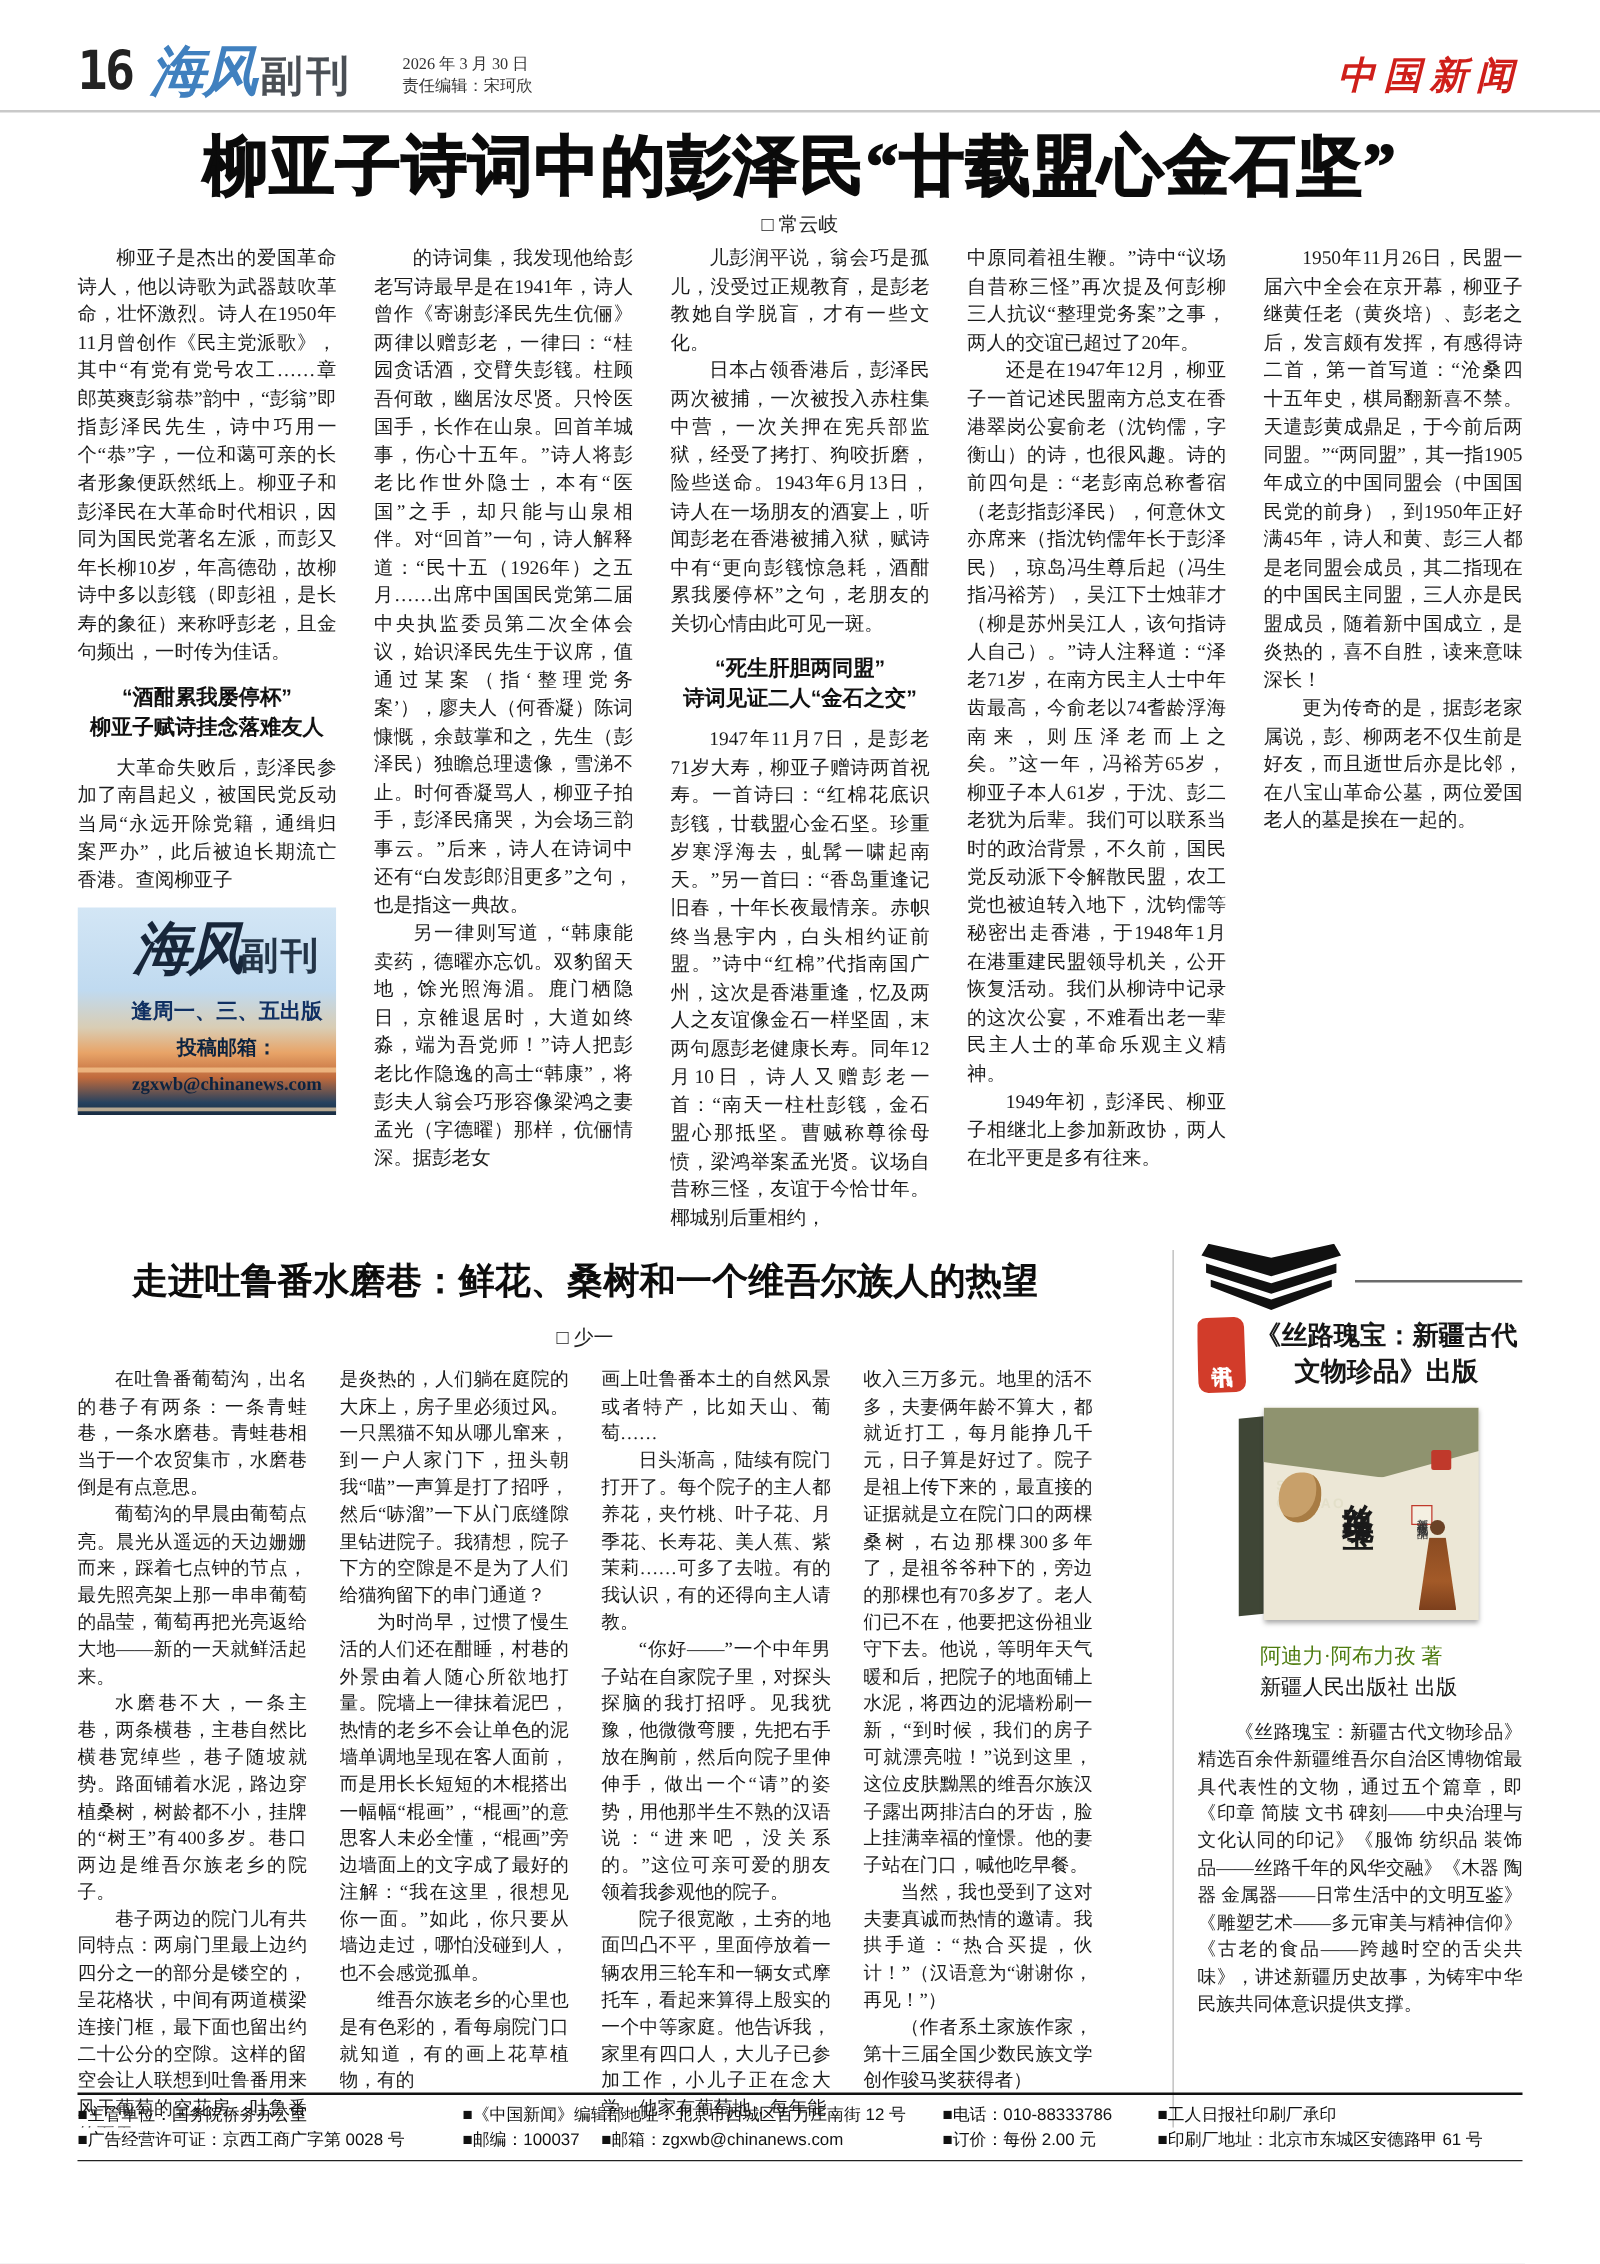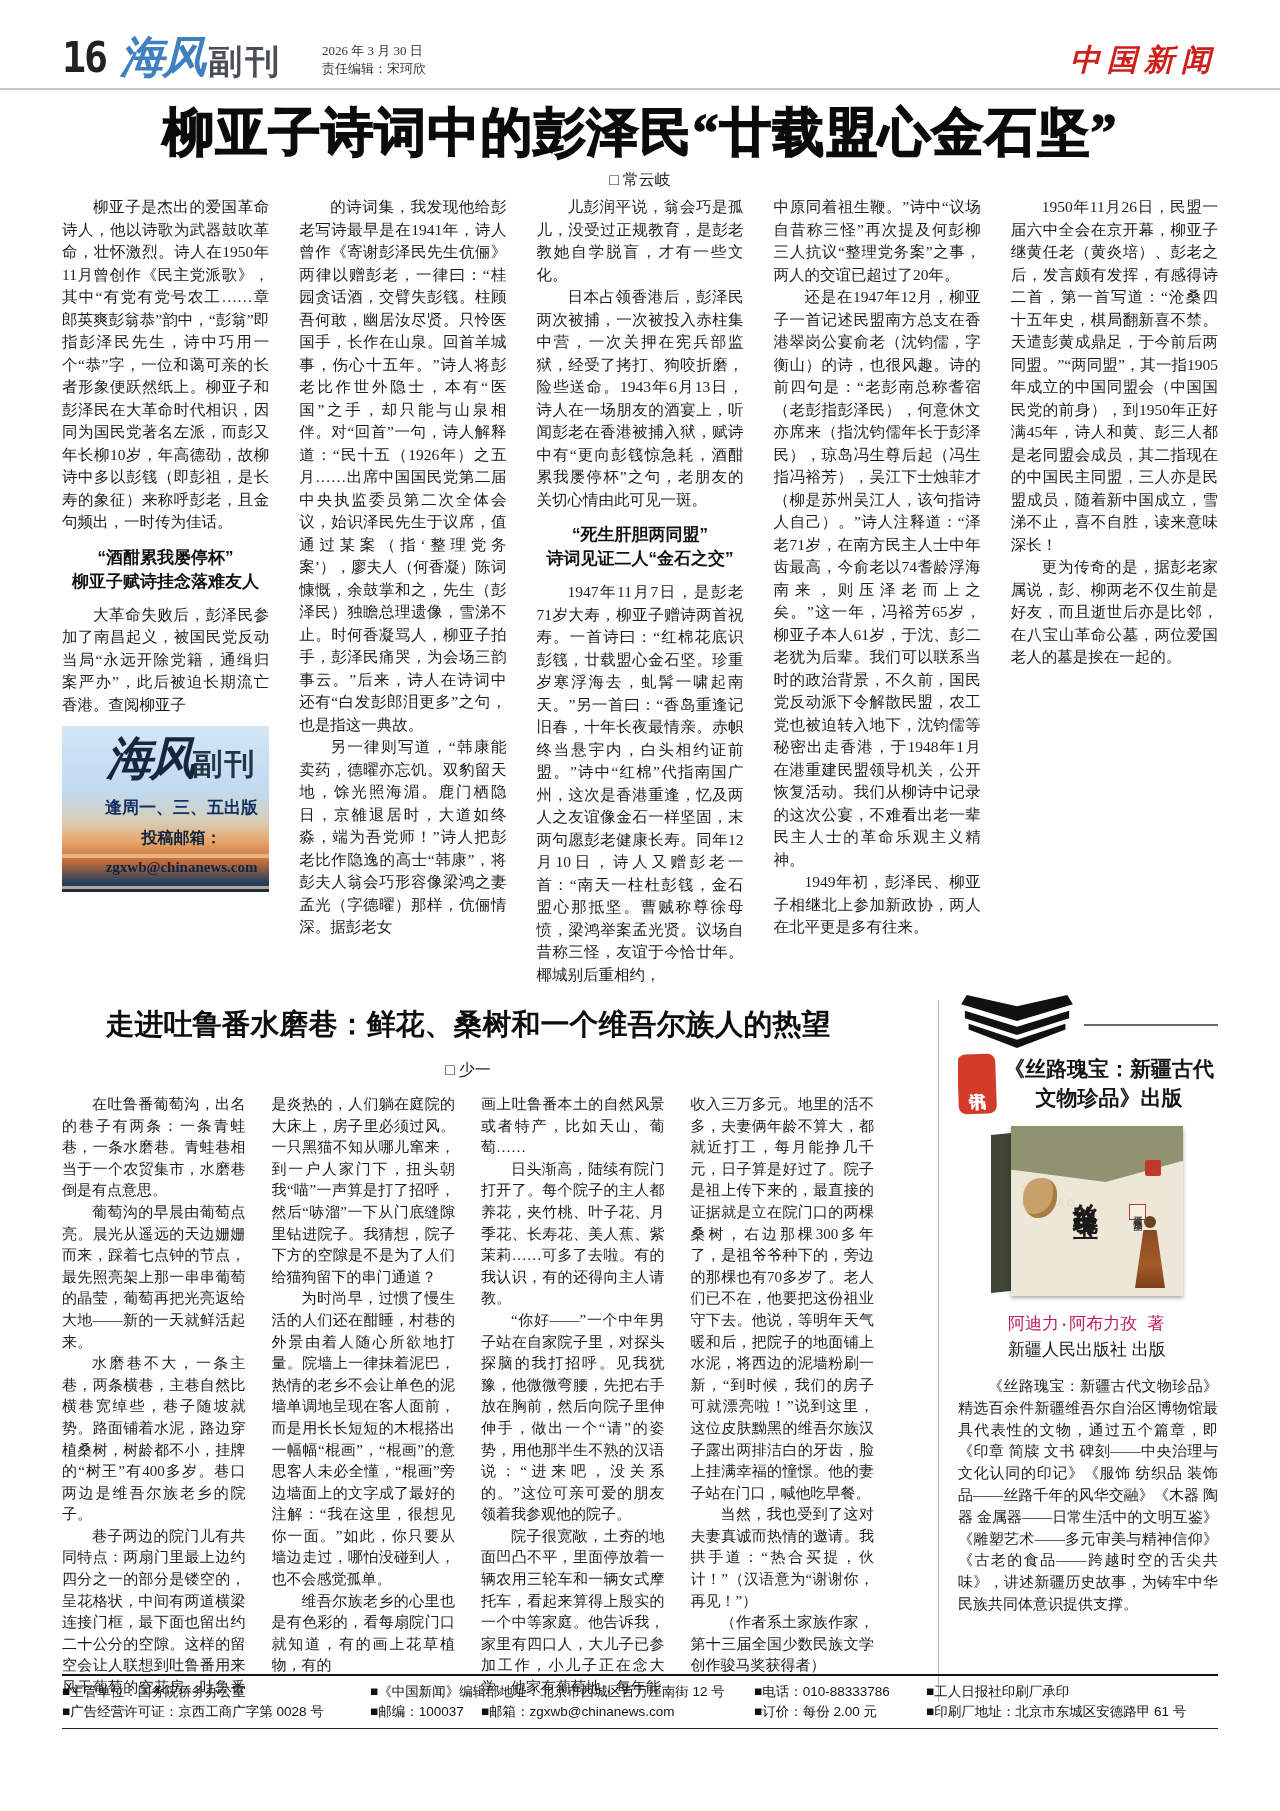--- a/index.html
+++ b/index.html
@@ -60,21 +60,21 @@
   .bc-face { position:absolute; left:26px; top:2px; width:172px; height:170px; background:#ece7d6; box-shadow:0 2px 4px rgba(0,0,0,.35); overflow:hidden; }
   .bc-top { position:absolute; left:0; top:0; width:100%; height:56px; background:#8f936f; clip-path:polygon(0 0,100% 0,100% 62%,55% 100%,0 78%); }
   .bc-en { position:absolute; left:10px; top:8px; font-family:"Liberation Sans",sans-serif; font-weight:bold; font-size:11px; letter-spacing:2px; color:#e3dfc9; line-height:14px;margin-top:48px; }
   .bc-seal2 { position:absolute; right:22px; top:34px; width:16px; height:16px; background:#c0392b; border-radius:2px; }
   .bc-shard { position:absolute; left:12px; top:52px; width:34px; height:40px; background:#c8a06a; border-radius:50% 40% 55% 45%; box-shadow:inset -4px -4px 0 #a87c44; }
   .bc-title-v { position:absolute; left:58px; top:56px; writing-mode:vertical-rl; font-weight:900; font-size:25px; color:#1a1a1a; letter-spacing:4px; direction:rtl; }
   .bc-strip { position:absolute; left:118px; top:78px; writing-mode:vertical-rl; font-size:9px; color:#333; border:1px solid #c0392b; padding:3px 1px; background:#f4f0e2; letter-spacing:1px; }
   .bc-figure { position:absolute; right:16px; bottom:6px; width:34px; height:74px; }
   .fig-head { width:12px; height:12px; border-radius:50%; background:#6b4226; margin:0 auto; }
   .fig-body { width:30px; height:58px; margin:2px auto 0 auto; background:linear-gradient(180deg,#8a4b22 0%,#a35a28 60%,#7c3f1c 100%); clip-path:polygon(28% 0,72% 0,100% 100%,0 100%); }
-  .book-author { margin-top:12px; padding-left:50px; font-family:Liberation Mono, monospace; font-size:17px; color:#be185d; line-height:25px; }
+  .book-author { margin-top:12px; padding-left:50px; font-family:Liberation Serif, serif; font-size:17px; color:#4d7c0f; line-height:25px; }
   .book-pub { padding-left:50px; font-family:"Liberation Sans",sans-serif; font-size:17px; color:#161616; line-height:25px; }
   .book-intro { margin-top:14px; font-size:15px; line-height:21.8px; text-align:justify; text-indent:2em; color:#1c1c1c; }
 
   
   .ftr-rule-top { position:absolute; left:62px; top:1674px; width:1156px; height:2px; background:#111; }
   .ftr { position:absolute; left:62px; top:1682px; width:1156px; display:grid; grid-template-columns:308px 384px 172px 1fr; font-family:"Liberation Sans",sans-serif; font-size:13.5px; color:#111; line-height:20px; }
   .ftr-rule-bot { position:absolute; left:62px; top:1728px; width:1156px; height:1px; background:#222; }
 </style>
 </head>
 <body>
@@ -135,21 +135,21 @@
       <p>1947年11月7日，是彭老71岁大寿，柳亚子赠诗两首祝寿。一首诗曰：“红棉花底识彭篯，廿载盟心金石坚。珍重岁寒浮海去，虬髯一啸起南天。”另一首曰：“香岛重逢记旧春，十年长夜最情亲。赤帜终当悬宇内，白头相约证前盟。”诗中“红棉”代指南国广州，这次是香港重逢，忆及两人之友谊像金石一样坚固，末两句愿彭老健康长寿。同年12月10日，诗人又赠彭老一首：“南天一柱杜彭篯，金石盟心那抵坚。曹贼称尊徐母愤，梁鸿举案孟光贤。议场自昔称三怪，友谊于今恰廿年。椰城别后重相约，</p>
     </div>
 
     <div class="col">
       <p style="text-indent:0;">中原同着祖生鞭。”诗中“议场自昔称三怪”再次提及何彭柳三人抗议“整理党务案”之事，两人的交谊已超过了20年。</p>
       <p>还是在1947年12月，柳亚子一首记述民盟南方总支在香港翠岗公宴俞老（沈钧儒，字衡山）的诗，也很风趣。诗的前四句是：“老彭南总称耆宿（老彭指彭泽民），何意休文亦席来（指沈钧儒年长于彭泽民），琼岛冯生尊后起（冯生指冯裕芳），吴江下士烛菲才（柳是苏州吴江人，该句指诗人自己）。”诗人注释道：“泽老71岁，在南方民主人士中年齿最高，今俞老以74耆龄浮海南来，则压泽老而上之矣。”这一年，冯裕芳65岁，柳亚子本人61岁，于沈、彭二老犹为后辈。我们可以联系当时的政治背景，不久前，国民党反动派下令解散民盟，农工党也被迫转入地下，沈钧儒等秘密出走香港，于1948年1月在港重建民盟领导机关，公开恢复活动。我们从柳诗中记录的这次公宴，不难看出老一辈民主人士的革命乐观主义精神。</p>
       <p>1949年初，彭泽民、柳亚子相继北上参加新政协，两人在北平更是多有往来。</p>
     </div>
 
     <div class="col">
-      <p>1950年11月26日，民盟一届六中全会在京开幕，柳亚子继黄任老（黄炎培）、彭老之后，发言颇有发挥，有感得诗二首，第一首写道：“沧桑四十五年史，棋局翻新喜不禁。天遣彭黄成鼎足，于今前后两同盟。”“两同盟”，其一指1905年成立的中国同盟会（中国国民党的前身），到1950年正好满45年，诗人和黄、彭三人都是老同盟会成员，其二指现在的中国民主同盟，三人亦是民盟成员，随着新中国成立，雪涕不止，喜不自胜，读来意味深长！</p>
+      <p>1950年11月26日，民盟一届六中全会在京开幕，柳亚子继黄任老（黄炎培）、彭老之后，发言颇有发挥，有感得诗二首，第一首写道：“沧桑四十五年史，棋局翻新喜不禁。天遣彭黄成鼎足，于今前后两同盟。”“两同盟”，其一指1905年成立的中国同盟会（中国国民党的前身），到1950年正好满45年，诗人和黄、彭三人都是老同盟会成员，其二指现在的中国民主同盟，三人亦是民盟成员，随着新中国成立，是炎热的，喜不自胜，读来意味深长！</p>
       <p>更为传奇的是，据彭老家属说，彭、柳两老不仅生前是好友，而且逝世后亦是比邻，在八宝山革命公墓，两位爱国老人的墓是挨在一起的。</p>
     </div>
   </div>
 
   <div class="a2-title">走进吐鲁番水磨巷：鲜花、桑树和一个维吾尔族人的热望</div>
   <div class="a2-byline">□ 少一</div>
 
   <div class="a2-cols">
     <div class="col">
       <p>在吐鲁番葡萄沟，出名的巷子有两条：一条青蛙巷，一条水磨巷。青蛙巷相当于一个农贸集市，水磨巷倒是有点意思。</p>

